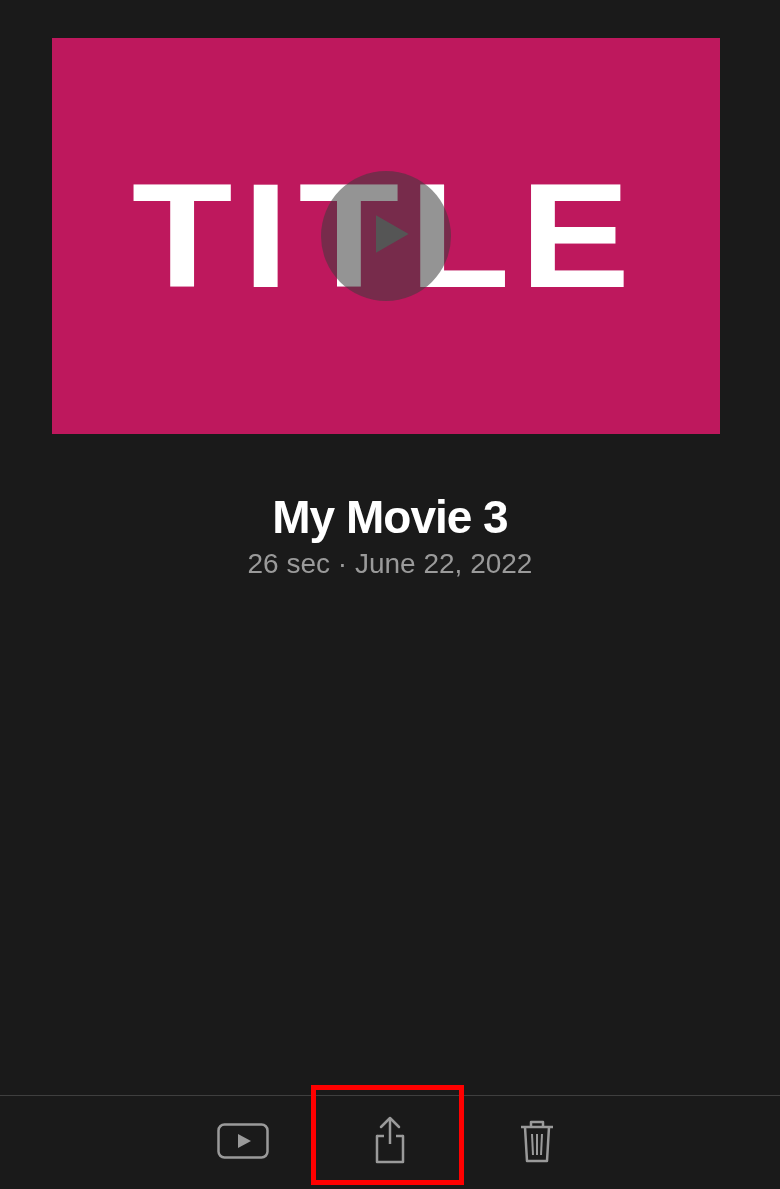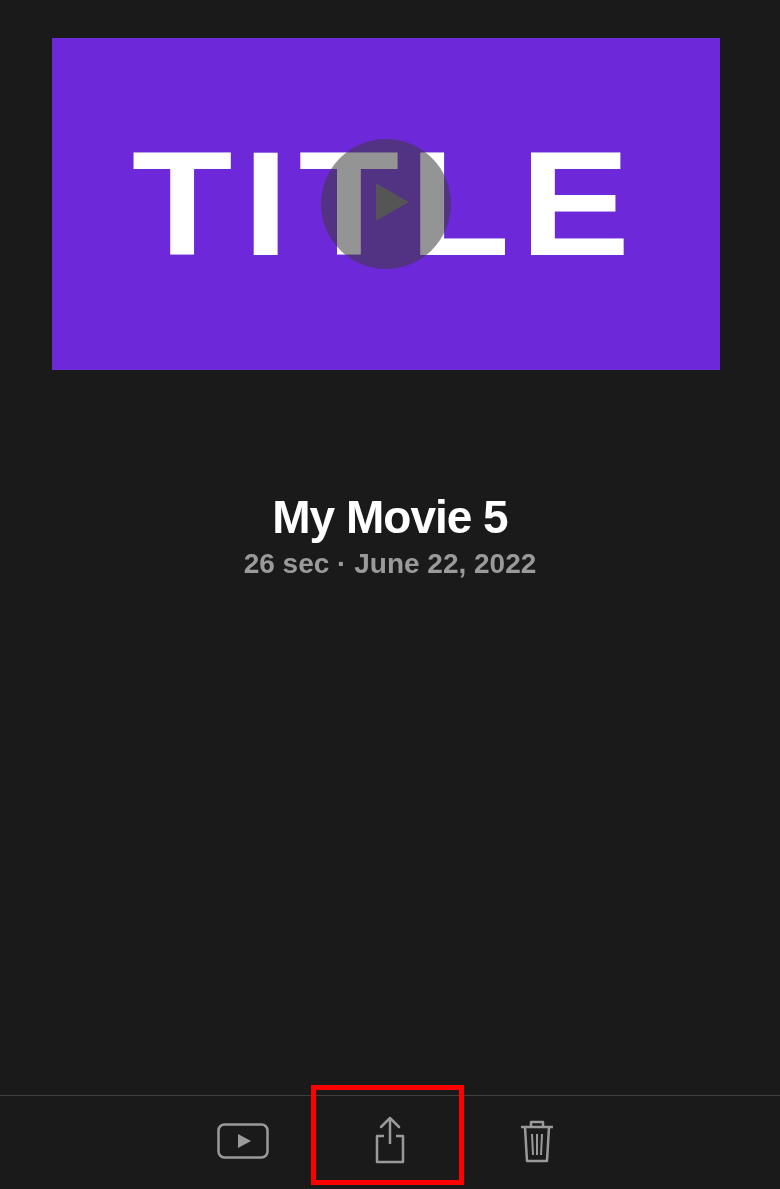--- a/index.html
+++ b/index.html
@@ -1,24 +1,24 @@
 <!DOCTYPE html>
 <html><head>
   <meta charset="utf-8">
   <style>
     * { margin:0; padding:0; box-sizing:border-box; }
     html,body { width:780px; height:1189px; background:#1a1a1a; font-family:-apple-system, Helvetica, Arial, sans-serif; color:#fff; overflow:hidden; }
     .app { width:780px; height:1189px; position:relative; }
-    .thumb-area { position:absolute; left:52px; top:38px; width:668px; height:332px; background:#6d28d9; display:flex; align-items:center; justify-content:center; }
+    .thumb-area { position:absolute; left:52px; top:38px; width:668px; height:396px; background:#be185d; display:flex; align-items:center; justify-content:center; }
     .thumb-title { font-size:165px; font-weight:900; letter-spacing:10px; color:#fff; transform:scaleY(0.9); font-family:Arial Black, Arial, sans-serif; }
     .play-overlay { position:absolute; left:50%; top:50%; transform:translate(-50%,-50%); width:130px; height:130px; border-radius:50%; background:rgba(60,60,60,0.55); display:flex; align-items:center; justify-content:center; }
     .play-overlay svg { width:56px; height:56px; fill:#555; margin-left:8px; }
     .title-block { position:absolute; left:0; top:490px; width:780px; text-align:center; }
     .movie-title { font-size:46px; font-weight:600; color:#fff; letter-spacing:-1px; }
-    .movie-meta { font-size:28px; color:#9a9a9a; margin-top:4px; font-weight:700; }
+    .movie-meta { font-size:28px; color:#9a9a9a; margin-top:4px; font-weight:400; }
     .edit-btn { position:absolute; left:50%; top:610px; transform:translateX(-50%); width:134px; height:134px; border:1px solid #6a6a6a; border-radius:50%; display:flex; align-items:center; justify-content:center; font-size:28px; color:#cfcfcf; background:transparent; cursor:pointer; }
     .toolbar-line { position:absolute; left:0; top:1095px; width:780px; height:1px; background:#3f3f3f; }
     .toolbar { position:absolute; left:0; top:1096px; width:780px; height:93px; display:flex; align-items:center; justify-content:center; background:#1a1a1a; }
     .toolbar-inner { display:flex; align-items:center; gap:95px; }
     .tb-btn { width:52px; height:52px; display:flex; align-items:center; justify-content:center; background:transparent; border:none; cursor:pointer; }
     .tb-btn svg { stroke:#9a9a9a; fill:none; }
     .highlight-box { position:absolute; left:311px; top:1085px; width:153px; height:100px; border:5px solid #ff0000; pointer-events:none; }
   </style>
 </head>
 <body>
@@ -30,21 +30,21 @@
     <div class="play-overlay">
       <span>
         <svg viewBox="0 0 24 24">
             <path d="M6 4 L20 12 L6 20 Z"></path>
           </svg>
       </span>
     </div>
   </div>
 
   <div class="title-block">
-    <div class="movie-title">My Movie 5</div>
+    <div class="movie-title">My Movie 3</div>
     <div class="movie-meta">
       <span>26 sec</span>
       <span> · </span>
       <span>June 22, 2022</span>
     </div>
   </div>
 
 
   <div class="toolbar-line"></div>
 

